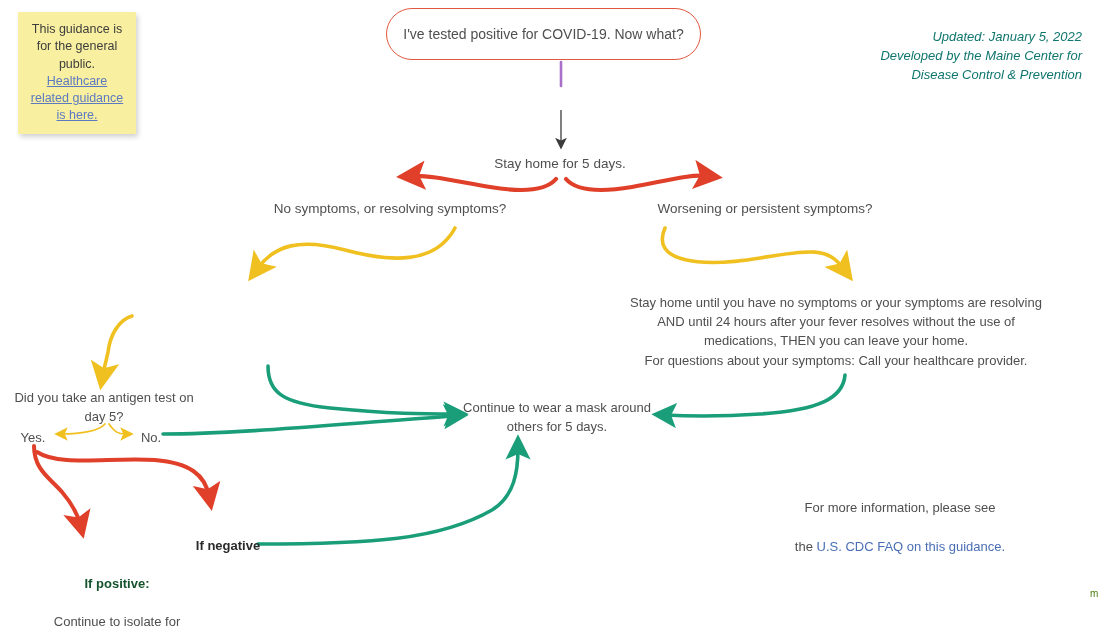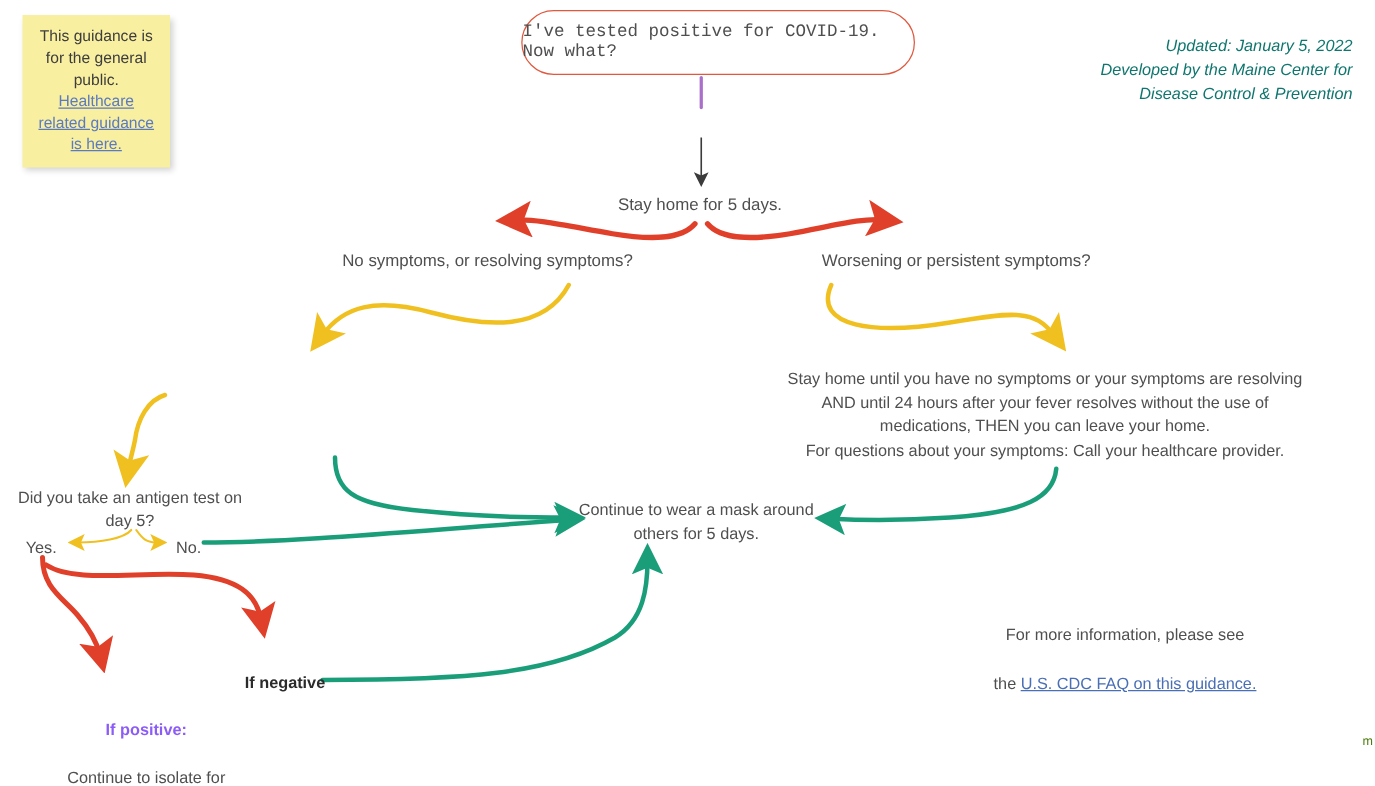--- a/index.html
+++ b/index.html
@@ -49,32 +49,31 @@
   #sticky .note-link{
     color:#5c7ac0;
     text-decoration:underline;
     cursor:pointer;
     display:block;
   }
 
   
   #top-node{
     position:absolute;
-    left:417px; top:8px;
+    left:386px; top:8px;
     width:315px; height:52px;
     border:1.6px solid #e0593f;
     border-radius:26px;
     box-sizing:border-box;
     display:flex;
     align-items:center;
     justify-content:center;
     font-size:14px;
     color:#4f4f4f;
     background:#fff;
-    font-family:Liberation Mono, monospace;
   }
 
   
   #credit{
     right:18px; top:28px;
     width:330px;
     font-style:italic;
     font-size:13px;
     line-height:1.45;
     color:#0f766e;
@@ -91,26 +90,25 @@
   #right-block{ left:630px; top:293px; width:412px; font-size:13px; line-height:1.48;}
 
   #antigen-q{ left:8px; top:389px; width:192px; font-size:13px; line-height:1.44;}
   #yes-label{ left:11px; top:429px; width:44px; font-size:13px;}
   #no-label{ left:131px; top:429px; width:40px; font-size:13px;}
 
   #mask-node{ left:462px; top:399px; width:190px; font-size:13px; line-height:1.45;}
 
   #if-negative{ left:180px; top:537px; width:96px; font-size:13px; font-weight:bold; color:#2b2b2b;}
   #if-positive{ left:40px; top:556px; width:154px; font-size:13px; line-height:1.46;}
-  #if-positive b{color:#8b5cf6;}
+  #if-positive b{color:#14532d;}
 
   #more-info{ left:730px; top:479px; width:340px; font-size:13px; line-height:1.48;}
   #more-info .cdc-link{
     color:#4a6fb5;
-    text-decoration:underline;
     cursor:pointer;
   }
 
   #miro{
     position:absolute;
     left:1090px; top:588px;
     font-size:10px;
     letter-spacing:1.2px;
     color:#4d7c0f;
   }

